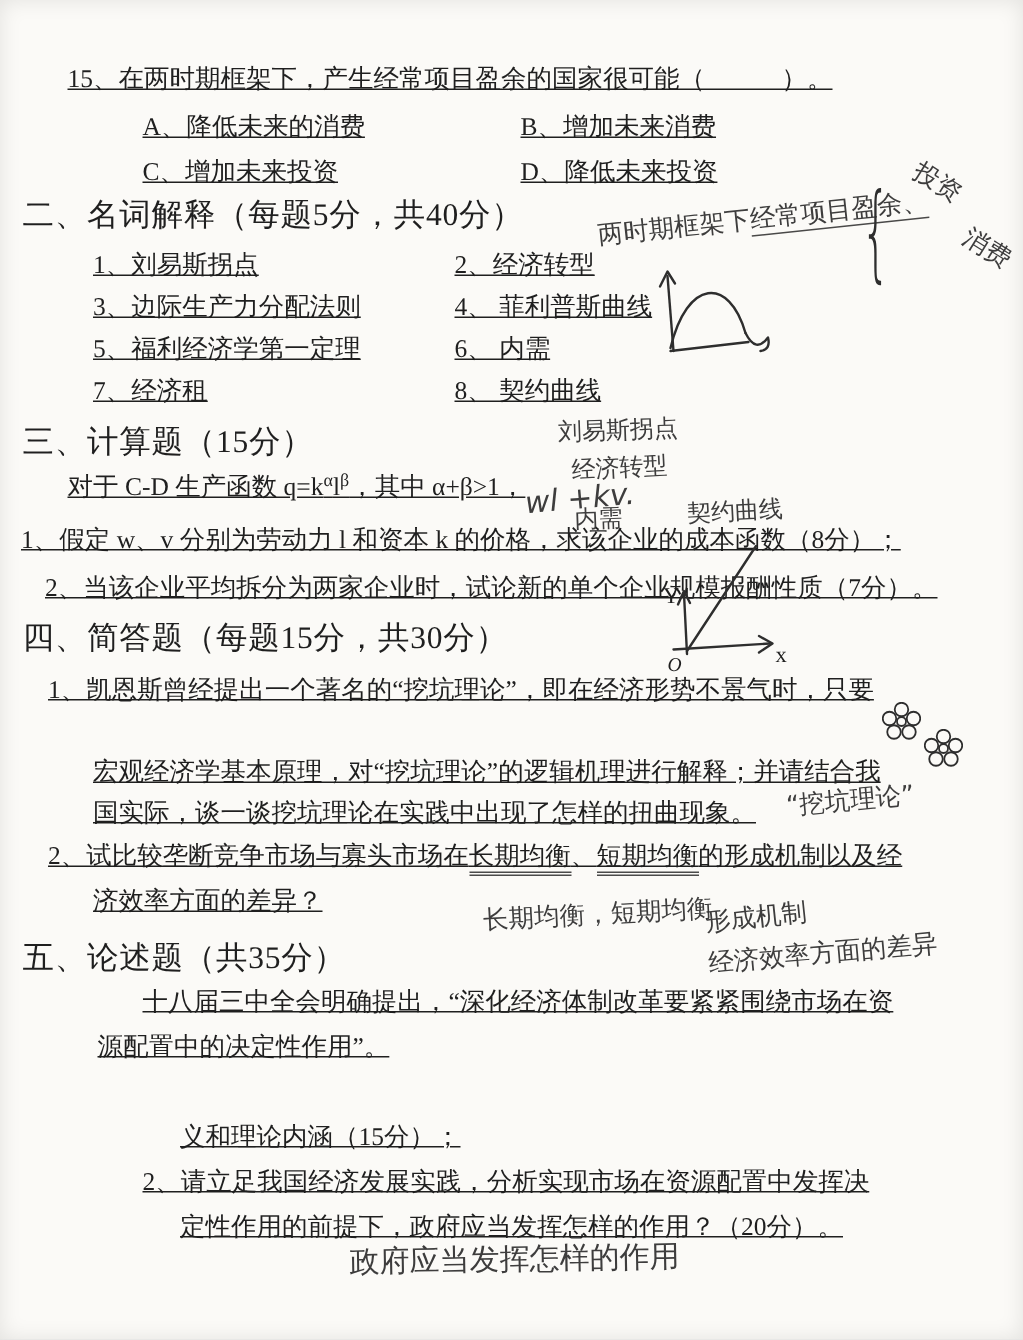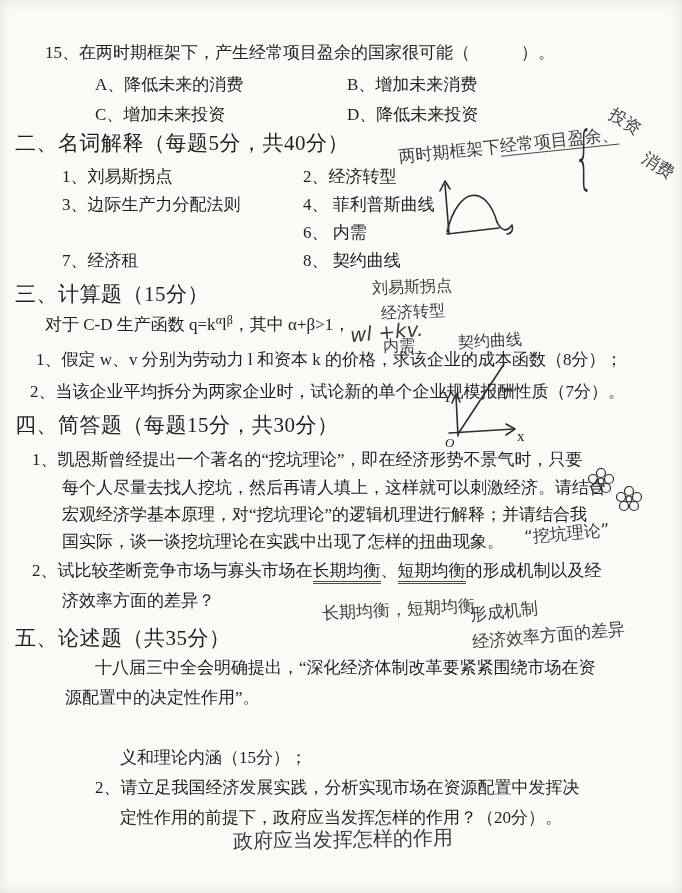--- a/index.html
+++ b/index.html
@@ -1,18 +1,18 @@
 <!DOCTYPE html>
 <html style="--paper: #fbfaf7; --ink: #1f1f1f; --pen: #2e2e2e;"><head>
 <meta charset="utf-8">
 <style>
   html,body{margin:0;padding:0;}
   body{background:#d9d9d9;font-family:"Liberation Serif","DejaVu Serif",serif;}
   .page{position:relative;width:682px;height:893px;margin:0 auto;background:var(--paper,#fbfaf7);color:var(--ink,#1f1f1f);overflow:hidden;box-shadow:inset 0 0 14px rgba(0,0,0,.10);}
-  .line{position:absolute;font-size:17px;line-height:1.3;white-space:nowrap;}
+  .line{position:absolute;font-size:17px;line-height:1.3;white-space:nowrap;text-decoration:underline;}
   .heading{position:absolute;font-size:21px;font-weight:normal;white-space:nowrap;letter-spacing:.5px;}
   .hand{position:absolute;font-family:"DejaVu Sans","Liberation Sans",sans-serif;color:var(--pen,#2e2e2e);white-space:nowrap;font-size:16px;opacity:.92;}
   .sup{font-size:12px;vertical-align:6px;}
   .u-double{border-bottom:3px double #4a4a4a;padding-bottom:1px;}
   .u-hand{border-bottom:1.6px solid #3a3a3a;}
   .sketch{position:absolute;}
   .sketch path{stroke:var(--pen,#2e2e2e);stroke-width:1.6;fill:none;stroke-linecap:round;stroke-linejoin:round;}
   .sketch text{fill:var(--ink,#1f1f1f);font-family:"Liberation Serif",serif;}
   .flower circle{stroke:var(--pen,#2e2e2e);stroke-width:1.2;fill:none;}
   .brace{position:absolute;font-family:"DejaVu Sans",sans-serif;font-weight:100;color:var(--pen,#2e2e2e);font-size:27px;transform:scaleY(2.6) scaleX(1.15);transform-origin:top left;}
@@ -26,34 +26,34 @@
   <div class="line" style="left:347px;top:74px">B、增加未来消费</div>
   <div class="line" style="left:95px;top:74px">A、降低未来的消费</div>
   <div class="line" style="left:95px;top:104px">C、增加未来投资</div>
   <div class="line" style="left:347px;top:104px">D、降低未来投资</div>
 
   <div class="heading" style="left:15px;top:129px">二、名词解释（每题5分，共40分）</div>
   <div class="line" style="left:62px;top:166px">1、刘易斯拐点</div>
   <div class="line" style="left:303px;top:166px">2、经济转型</div>
   <div class="line" style="left:62px;top:194px">3、边际生产力分配法则</div>
   <div class="line" style="left:303px;top:194px">4、 菲利普斯曲线</div>
+  <div class="line" style="left:62px;top:222px">5、福利经济学第一定理</div>
   <div class="line" style="left:303px;top:222px">6、 内需</div>
   <div class="line" style="left:62px;top:250px">7、经济租</div>
   <div class="line" style="left:303px;top:250px">8、 契约曲线</div>
 
   <div class="heading" style="left:15px;top:280px">三、计算题（15分）</div>
   <div class="line" style="left:45px;top:313px">
     <span>对于 C-D 生产函数 q=k</span><span class="sup">α</span><span>l</span><span class="sup">β</span><span>，其中 α+β&gt;1，</span>
   </div>
-  <div class="line" style="left:36px;top:349px">1、假定 w、v 分别为劳动力 l 和资本 k 的价格，求该企业的成本函数（8分）；</div>
+  <div class="line" style="left:14px;top:349px">1、假定 w、v 分别为劳动力 l 和资本 k 的价格，求该企业的成本函数（8分）；</div>
   <div class="line" style="left:30px;top:381px">2、当该企业平均拆分为两家企业时，试论新的单个企业规模报酬性质（7分）。</div>
 
   <div class="heading" style="left:15px;top:411px">四、简答题（每题15分，共30分）</div>
   <div class="line" style="left:32px;top:449px">1、凯恩斯曾经提出一个著名的“挖坑理论”，即在经济形势不景气时，只要</div>
-  <div class="line" style="left:62px;top:477px">每个人尽量去找人挖坑，然后再请人填上，这样就可以刺激经济。请结合</div>
   <div class="line" style="left:62px;top:504px">宏观经济学基本原理，对“挖坑理论”的逻辑机理进行解释；并请结合我</div>
   <div class="line" style="left:62px;top:531px">国实际，谈一谈挖坑理论在实践中出现了怎样的扭曲现象。</div>
   <div class="line" style="left:32px;top:560px">
     <span>2、试比较垄断竞争市场与寡头市场在</span><span class="u-double">长期均衡</span><span>、</span><span class="u-double">短期均衡</span><span>的形成机制以及经</span>
   </div>
   <div class="line" style="left:62px;top:590px">济效率方面的差异？</div>
 
   <div class="heading" style="left:15px;top:624px">五、论述题（共35分）</div>
   <div class="line" style="left:95px;top:657px">十八届三中全会明确提出，“深化经济体制改革要紧紧围绕市场在资</div>
   <div class="line" style="left:65px;top:687px">源配置中的决定性作用”。</div>

